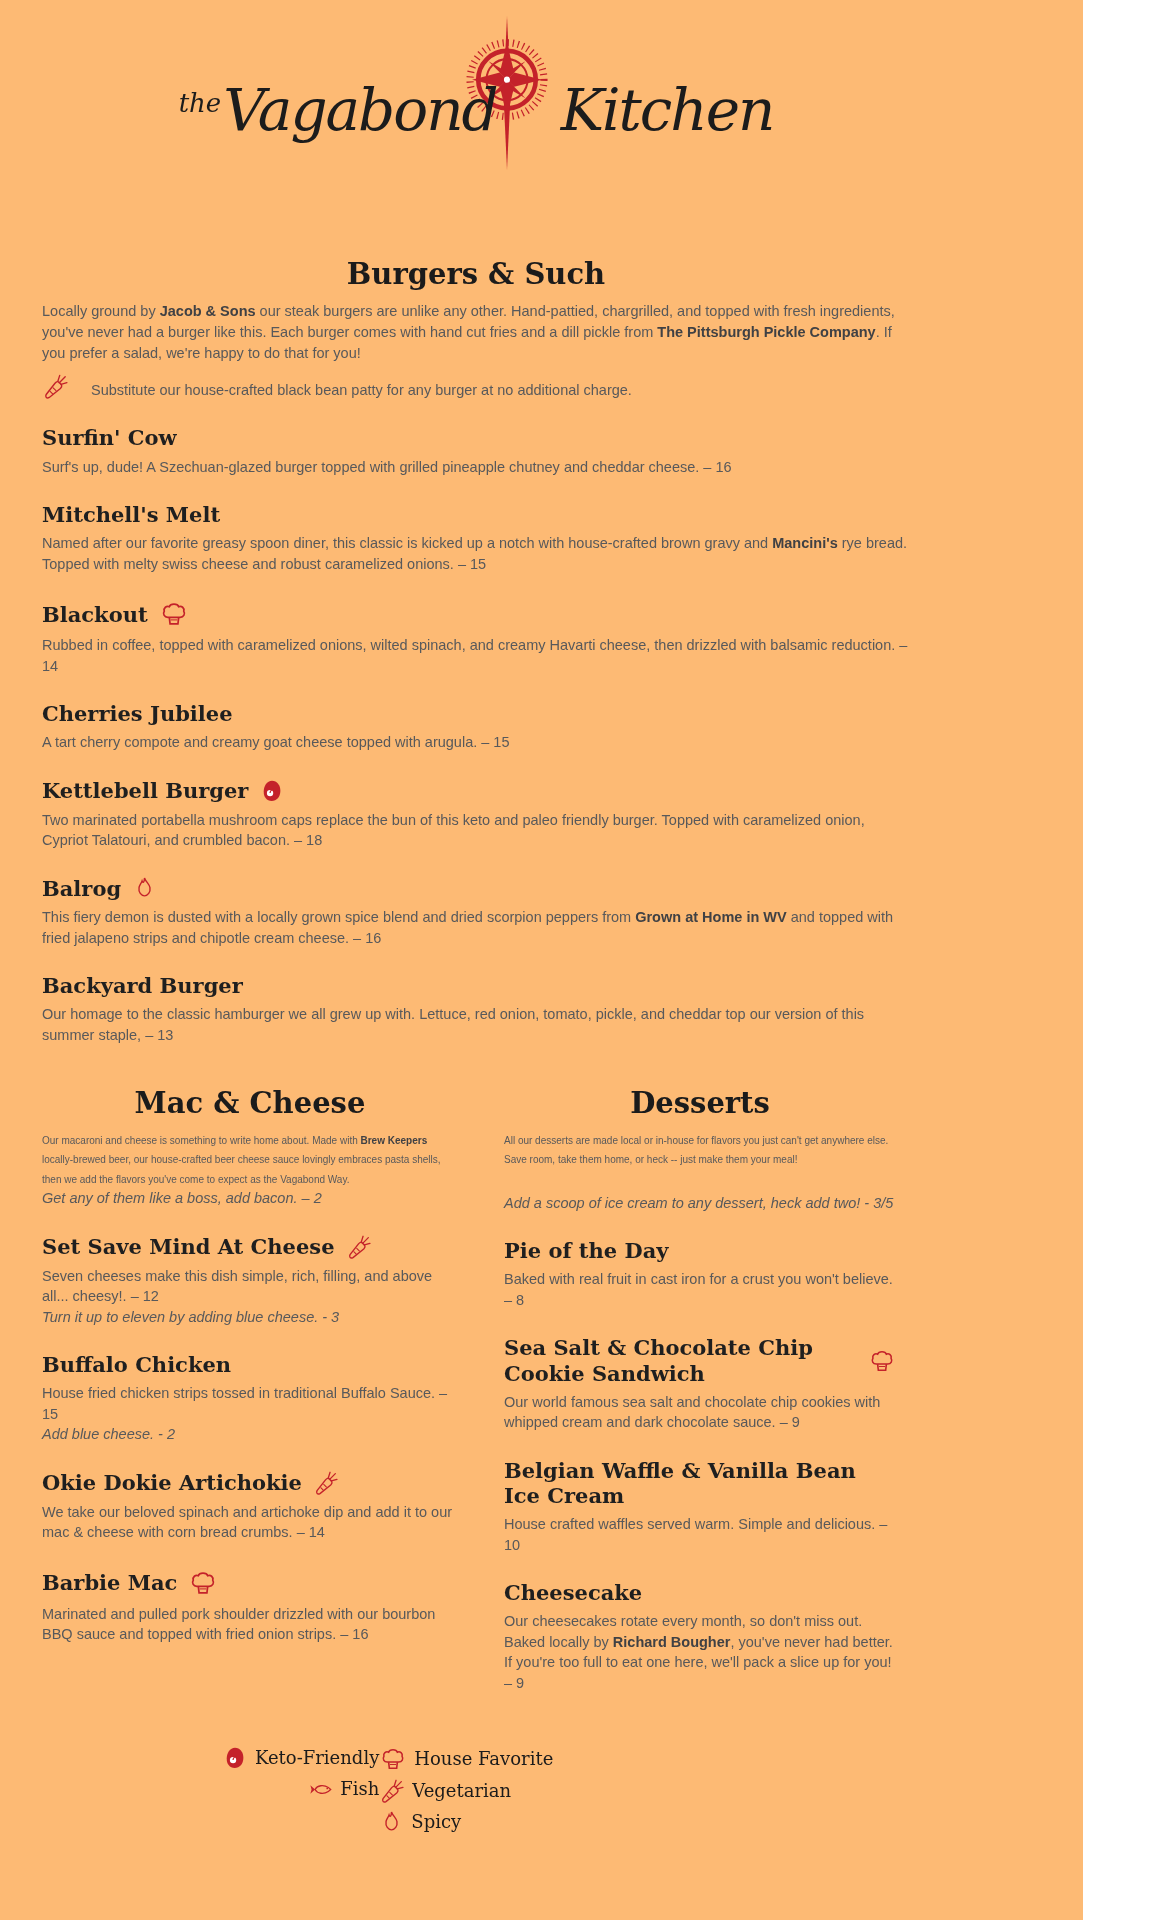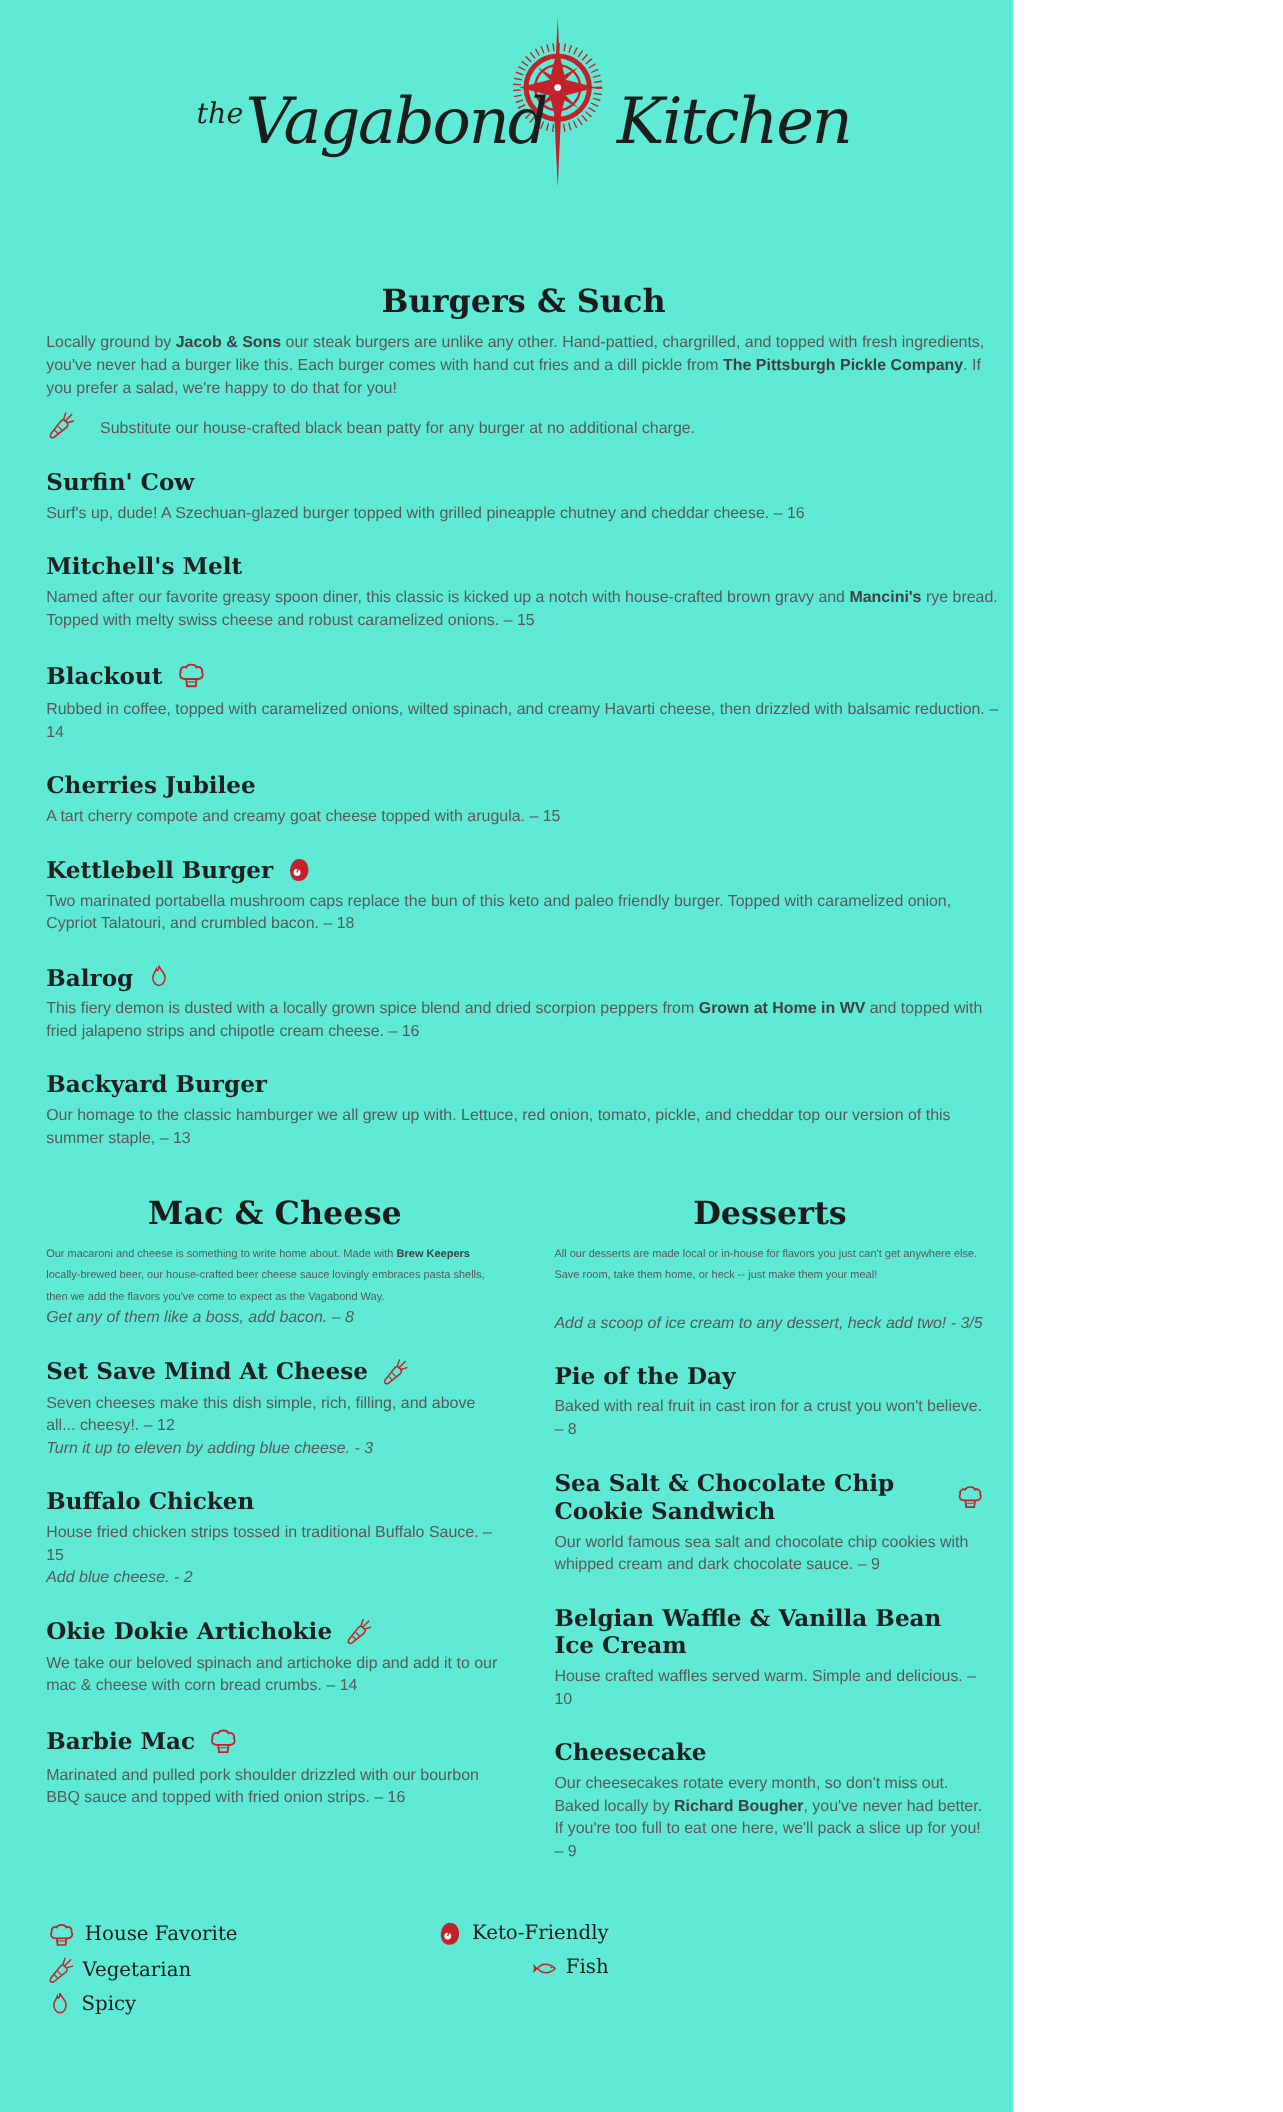--- a/index.html
+++ b/index.html
@@ -1,17 +1,17 @@
 <!DOCTYPE html>
 <html><head>
 <meta charset="utf-8">
 <style>
   html,body{margin:0;padding:0;background:#ffffff;}
   .page{
-    width:921px;height:1920px;overflow:hidden;background:#5eead4;position:relative;
+    width:1083px;height:1920px;overflow:hidden;background:#fdba74;position:relative;
     font-family:"Liberation Sans", sans-serif;color:#58595b;
   }
   .content{width:868px;margin-left:42px;}
 
   
   .logo{position:relative;height:190px;padding-top:28px;text-align:center;}
   .logo-inner{position:relative;display:inline-block;margin-top:48px;}
   .compass{position:absolute;left:46%;top:-60px;z-index:0;}
   .logo-text{position:relative;z-index:1;font-family:"DejaVu Serif", serif;font-style:italic;color:#1c1c1c;white-space:nowrap;}
   .logo-the{font-size:26px;vertical-align:18px;margin-right:2px;letter-spacing:0;}
@@ -169,21 +169,21 @@
           </h3>
         <p class="item-desc"><span>Our homage to the classic hamburger we all grew up with. Lettuce, red onion, tomato, pickle, and cheddar top our version of this summer staple,  –  13</span></p>
       </div>
     </section>
 
     <div class="columns">
 
       <section class="col-left">
         <h1 class="section-title">Mac &amp; Cheese</h1>
         <p class="col-intro"><span>Our macaroni and cheese is something to write home about. Made with </span><span class="b">Brew Keepers</span><span> locally-brewed beer, our house-crafted beer cheese sauce lovingly embraces pasta shells, then we add the flavors you've come to expect as the Vagabond Way.</span></p>
-        <p class="col-intro-note">Get any of them like a boss, add bacon.  – 8</p>
+        <p class="col-intro-note">Get any of them like a boss, add bacon.  – 2</p>
 
         <div class="item">
           <h3 class="item-name">
             <span>Set Save Mind At Cheese</span>
             <span class="icon">
               <svg width="26" height="26" viewBox="0 0 32 32">
                 <path d="M20.5 11.5 L27.5 4.5 M22.5 13.5 L29.5 11.5 M18.8 9.8 L21 2.8" stroke="#c4222a" stroke-width="1.6" fill="none" stroke-linecap="round"></path>
                 <path d="M20.5 11.5 C23.8 13.8 24.3 16 21.8 18.4 L8.6 29 C5.6 30.6 3.4 28.4 5 25.4 L15.4 12.2 C17.6 9.6 18.9 9.8 20.5 11.5 Z" fill="none" stroke="#c4222a" stroke-width="1.7"></path>
                 <path d="M13.2 17.6 L16.6 21 M9.6 21.8 L12.6 24.8" stroke="#c4222a" stroke-width="1.3" stroke-linecap="round"></path>
               </svg>
@@ -266,20 +266,43 @@
         <div class="item">
           <h3 class="item-name">
               <span>Cheesecake</span>
             </h3>
           <p class="item-desc"><span>Our cheesecakes rotate every month, so don't miss out. Baked locally by </span><span class="b">Richard Bougher</span><span>, you've never had better. If you're too full to eat one here, we'll pack a slice up for you!  –  9</span></p>
         </div>
       </section>
     </div>
 
     <footer class="legend">
+      <div class="legend-col second">
+        <div class="legend-row">
+          <span class="icon">
+            <svg width="26" height="26" viewBox="0 0 32 32">
+              <path d="M16 3.5 C22.3 3.5 26.3 9 26.3 15.7 C26.3 23.2 21.7 28.3 15.6 28.3 C9.4 28.3 5.8 23.6 5.8 17 C5.8 10 9.8 3.5 16 3.5 Z" fill="#c4222a"></path>
+              <circle cx="13.6" cy="18.6" r="3.9" fill="#ffffff"></circle>
+              <path d="M13.6 18.6 c0-2.6 2.1-4.7 4.6-4.7" stroke="#c4222a" stroke-width="1.5" fill="none"></path>
+            </svg>
+          </span>
+          <span>Keto-Friendly</span>
+        </div>
+        <div class="legend-row">
+          <span class="icon">
+            <svg width="25" height="25" viewBox="0 0 32 32">
+              <path d="M9 16 L3 10.5 L4.6 16 L3 21.5 Z" fill="#c4222a"></path>
+              <path d="M9 16 C12 10.5 20 9.5 26 13.5 C27.5 14.5 28.5 15.5 29 16 C28.5 16.5 27.5 17.5 26 18.5 C20 22.5 12 21.5 9 16 Z" fill="none" stroke="#c4222a" stroke-width="1.7"></path>
+              <circle cx="24.6" cy="14.7" r="1.1" fill="#c4222a"></circle>
+            </svg>
+          </span>
+          <span>Fish</span>
+        </div>
+      </div>
+
       <div class="legend-col">
         <div class="legend-row">
           <span class="icon">
             <svg width="28" height="28" viewBox="0 0 32 32">
               <path d="M9.5 19.5 C5.5 19.5 3.8 15.8 5.6 13 C4.6 9.6 8 6.8 11 8.2 C12.2 4.6 19.8 4.6 21 8.2 C24 6.8 27.4 9.6 26.4 13 C28.2 15.8 26.5 19.5 22.5 19.5 Z" fill="none" stroke="#c4222a" stroke-width="1.8"></path>
               <path d="M11 19.5 L11.8 26.5 L20.2 26.5 L21 19.5" fill="none" stroke="#c4222a" stroke-width="1.8"></path>
               <path d="M12.4 22.3 L19.6 22.3" stroke="#c4222a" stroke-width="1.1"></path>
             </svg>
           </span>
           <span>House Favorite</span>
@@ -297,39 +320,16 @@
         <div class="legend-row">
           <span class="icon">
             <svg width="25" height="25" viewBox="0 0 32 32">
               <path d="M16 2.5 C18 8 22.2 10 23 15 C23.9 20.6 20.2 25.4 16 25.4 C11.8 25.4 8.1 20.6 9 15 C9.6 11.4 11.9 9.4 12.9 6.3 C13.8 8.9 15.5 9.5 16 2.5 Z" fill="none" stroke="#c4222a" stroke-width="1.8"></path>
             </svg>
           </span>
           <span>Spicy</span>
         </div>
       </div>
 
-      <div class="legend-col second">
-        <div class="legend-row">
-          <span class="icon">
-            <svg width="26" height="26" viewBox="0 0 32 32">
-              <path d="M16 3.5 C22.3 3.5 26.3 9 26.3 15.7 C26.3 23.2 21.7 28.3 15.6 28.3 C9.4 28.3 5.8 23.6 5.8 17 C5.8 10 9.8 3.5 16 3.5 Z" fill="#c4222a"></path>
-              <circle cx="13.6" cy="18.6" r="3.9" fill="#ffffff"></circle>
-              <path d="M13.6 18.6 c0-2.6 2.1-4.7 4.6-4.7" stroke="#c4222a" stroke-width="1.5" fill="none"></path>
-            </svg>
-          </span>
-          <span>Keto-Friendly</span>
-        </div>
-        <div class="legend-row">
-          <span class="icon">
-            <svg width="25" height="25" viewBox="0 0 32 32">
-              <path d="M9 16 L3 10.5 L4.6 16 L3 21.5 Z" fill="#c4222a"></path>
-              <path d="M9 16 C12 10.5 20 9.5 26 13.5 C27.5 14.5 28.5 15.5 29 16 C28.5 16.5 27.5 17.5 26 18.5 C20 22.5 12 21.5 9 16 Z" fill="none" stroke="#c4222a" stroke-width="1.7"></path>
-              <circle cx="24.6" cy="14.7" r="1.1" fill="#c4222a"></circle>
-            </svg>
-          </span>
-          <span>Fish</span>
-        </div>
-      </div>
-
     </footer>
 
   </div>
 </div>
 
 </body></html>

